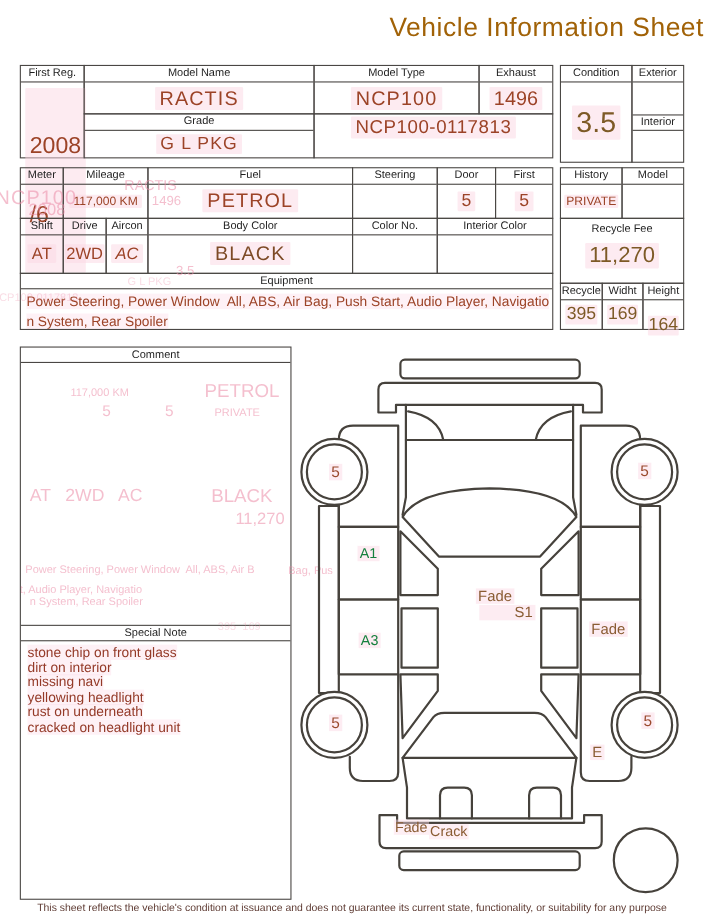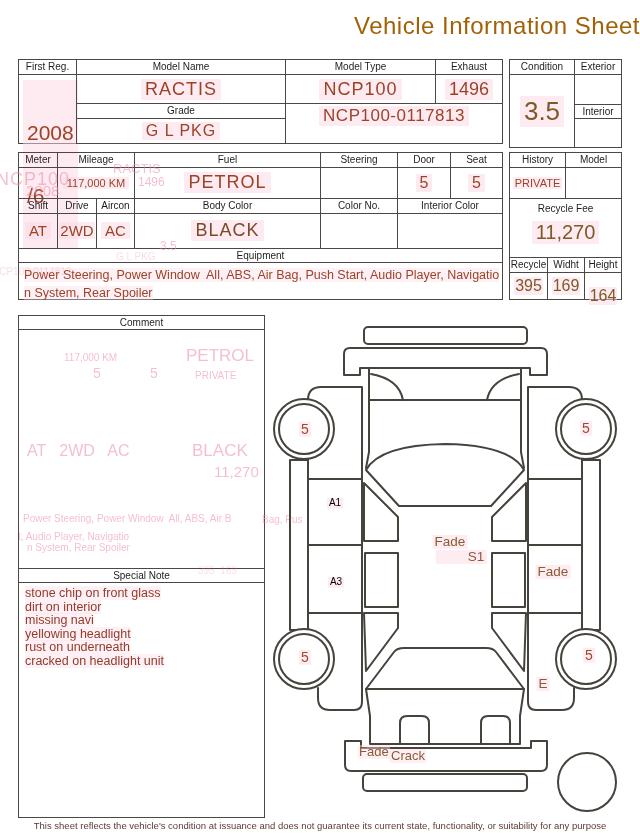--- a/index.html
+++ b/index.html
@@ -16,21 +16,21 @@
   .brn{color:#7d5a26;}
   .title{width:640px;text-align:right;font-size:24px;letter-spacing:.5px;color:#a16207;}
   .eqline{white-space:pre;font-size:12.5px;line-height:14px;color:#9c4327;
           background:rgba(252,216,228,.35);display:inline-block;}
   .note-item{font-size:12.5px;line-height:13.6px;color:#943a28;}
   .note-item span{background:rgba(252,216,228,.35);}
   .ghost{position:absolute;color:rgba(235,138,165,.55);white-space:pre;pointer-events:none;}
   .dlabel{position:absolute;transform:translate(-50%,-50%);
           background:rgba(252,220,231,.55);padding:0 2px;line-height:1.05;white-space:nowrap;}
   .wheel5{font-size:14px;color:#9b4a2e;}
-  .doorlbl{font-size:10px;color:#000000;}
+  .doorlbl{font-size:13px;color:#15803d;}
   .marklbl{font-size:13.5px;color:#8a5c33;}
   .bumperlbl{position:absolute;font-size:13px;color:#8a5c33;background:rgba(252,220,231,.45);
              padding:0 1px;line-height:1.05;}
   .footer{width:640px;text-align:center;font-size:9.5px;color:#5e3b33;}
 </style>
 </head>
 <body>
 
 <div id="page">
 
@@ -121,41 +121,41 @@
         <span></span>
       </div>
   </div>
   <div class="box" style="left:397px;top:152px;width:54px;height:47px;">
     <div class="hdr">Door</div>
     <div class="vwrap" style="height:29px;">
         <span class="pv red" style="font-size:16px;">5</span>
       </div>
   </div>
   <div class="box" style="left:450px;top:152px;width:53px;height:47px;">
-    <div class="hdr">Seat</div>
+    <div class="hdr">First</div>
     <div class="vwrap" style="height:29px;">
         <span class="pv red" style="font-size:16px;">5</span>
       </div>
   </div>
 
   <div class="box" style="left:18px;top:198px;width:40px;height:51px;">
     <div class="hdr">Shift</div>
     <div class="vwrap" style="height:33px;">
         <span class="pv red" style="font-size:15px;">AT</span>
       </div>
   </div>
   <div class="box" style="left:57px;top:198px;width:40px;height:51px;">
     <div class="hdr">Drive</div>
     <div class="vwrap" style="height:33px;">
         <span class="pv red" style="font-size:15px;padding:0 1px;">2WD</span>
       </div>
   </div>
   <div class="box" style="left:96px;top:198px;width:39px;height:51px;">
     <div class="hdr">Aircon</div>
-    <div class="vwrap" style="height:33px;">
+    <div class="vwrap" style="height:33px;font-style:italic;">
         <span class="pv red" style="font-size:15px;">AC</span>
       </div>
   </div>
   <div class="box" style="left:134px;top:198px;width:187px;height:51px;">
     <div class="hdr">Body Color</div>
     <div class="vwrap" style="height:33px;">
         <span class="pv" style="font-size:18px;letter-spacing:1px;color:#7d4a26;">BLACK</span>
       </div>
   </div>
   <div class="box" style="left:320px;top:198px;width:78px;height:51px;">

